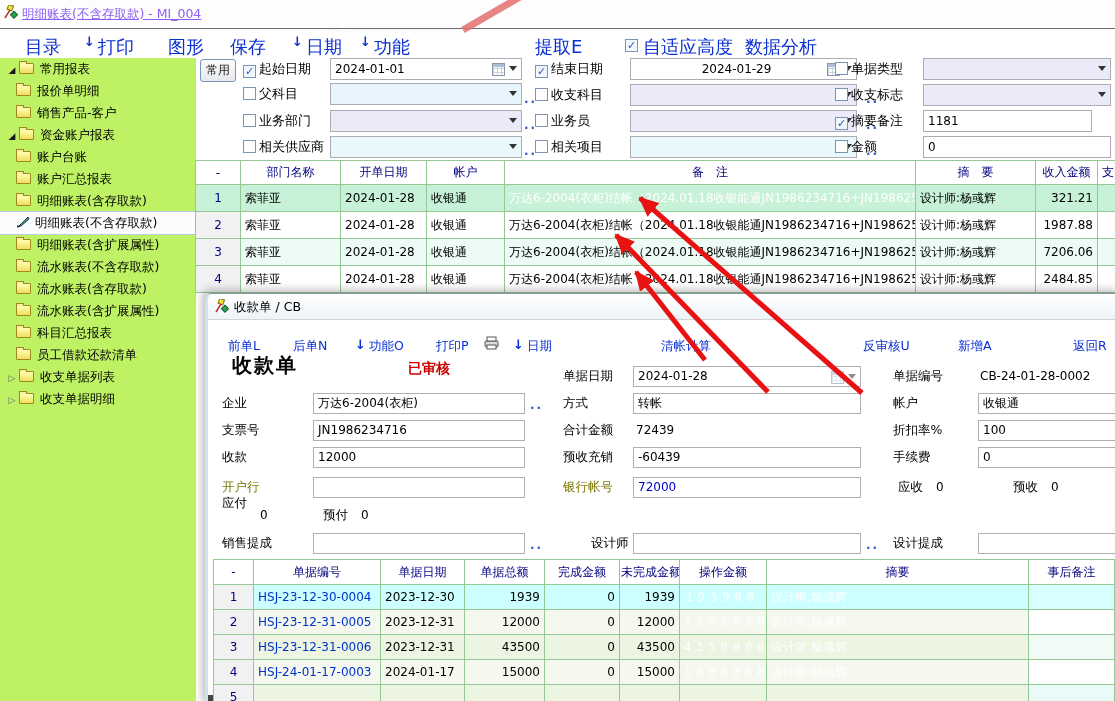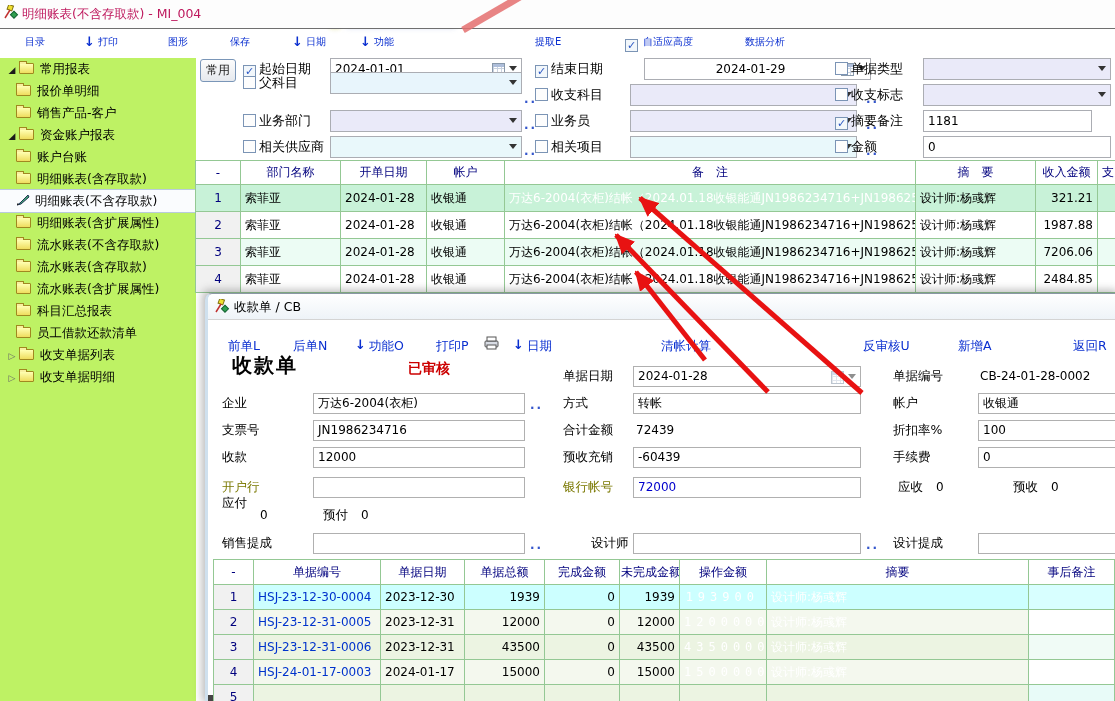--- a/index.html
+++ b/index.html
@@ -3,29 +3,29 @@
 <meta charset="utf-8">
 <style>
   * { margin:0; padding:0; box-sizing:border-box; }
   html,body { background:#d8d8d8; }
   body { font-family:"DejaVu Sans","Liberation Sans",sans-serif; font-size:12px; color:#000; }
   #root { position:relative; width:1115px; height:701px; background:#fff; overflow:hidden; margin:0 auto; }
   .abs { position:absolute; }
 
   
   .titlebar { left:0; top:0; width:1115px; height:28px; background:#fdfdfd; z-index:2; }
-  .title-text { position:absolute; left:22px; top:6px; font-size:12.5px; color:#be185d; white-space:nowrap; }
+  .title-text { position:absolute; left:22px; top:6px; font-size:12.5px; color:#8b5cf6; white-space:nowrap;text-decoration:underline; }
   .appicon { position:absolute; left:4px; top:5px; }
   .bgblur { position:absolute; filter:blur(2.5px); opacity:.65; z-index:1; }
   .bgblur .yico { display:inline-block; width:10px; height:9px; background:#e6e66a; border:1px solid #b8b850; margin-right:6px; vertical-align:middle; }
   .bgblur .blob { display:inline-block; height:9px; background:#b9c6e8; border-radius:2px; vertical-align:middle; }
   .win-edge { left:0; top:28px; width:1115px; height:1px; background:#6f6f6f; z-index:3; }
 
   
-  .mtb { z-index:3; color:#0a2fd0; font-size:10px; white-space:nowrap; top:35px; cursor:pointer; }
+  .mtb { z-index:3; color:#0a2fd0; font-size:18px; white-space:nowrap; top:35px; cursor:pointer; }
   .mtb-static { cursor:default; }
   .blue-arr { color:#0a2fd0; font-weight:bold; font-size:13px; z-index:3; top:34px; }
   .blue-arr::after { content:"↓"; }
 
   
   .cb { display:inline-block; width:13px; height:13px; border:1px solid #7b94b5; background:#fdfdfd; vertical-align:-2px; }
   .cb.on { background:#f2f7fb; }
   .cb.on::after { content:"✓"; display:block; text-align:center; color:#2b57c4; font-weight:bold; font-size:11px; line-height:12px; }
 
   
@@ -143,43 +143,44 @@
   <span class="abs" style="left:625px; top:36px; z-index:3;"><span class="cb on"></span></span>
   <span class="abs mtb mtb-static" style="left:643px;">自适应高度</span>
   <span class="abs mtb" style="left:745px;">数据分析</span>
 
   <div class="abs sidebar">
     <div class="titem l0 open"><span class="exp"></span><span class="folder"></span><span>常用报表</span></div>
     <div class="titem l1"><span class="folder"></span><span>报价单明细</span></div>
     <div class="titem l1"><span class="folder"></span><span>销售产品-客户</span></div>
     <div class="titem l0 open"><span class="exp"></span><span class="folder"></span><span>资金账户报表</span></div>
     <div class="titem l1"><span class="folder"></span><span>账户台账</span></div>
+    <div class="titem l1"><span class="folder"></span><span>账户汇总报表</span></div>
     <div class="titem l1"><span class="folder"></span><span>明细账表(含存取款)</span></div>
     <div class="titem l1 sel"><span class="penicon"><svg width="14" height="12">
             <path d="M1 11 L4 9 L12 1 L13 3 L5 10 Z" fill="#4a7" stroke="#235"></path>
             <path d="M1 11 L3 11 L1 9 Z" fill="#222"></path>
           </svg></span><span>明细账表(不含存取款)</span></div>
     <div class="titem l1"><span class="folder"></span><span>明细账表(含扩展属性)</span></div>
     <div class="titem l1"><span class="folder"></span><span>流水账表(不含存取款)</span></div>
     <div class="titem l1"><span class="folder"></span><span>流水账表(含存取款)</span></div>
     <div class="titem l1"><span class="folder"></span><span>流水账表(含扩展属性)</span></div>
     <div class="titem l1"><span class="folder"></span><span>科目汇总报表</span></div>
     <div class="titem l1"><span class="folder"></span><span>员工借款还款清单</span></div>
     <div class="titem l0 closed"><span class="exp"></span><span class="folder"></span><span>收支单据列表</span></div>
     <div class="titem l0 closed"><span class="exp"></span><span class="folder"></span><span>收支单据明细</span></div>
   </div>
 
   <div class="btn-common">常用</div>
 
   <div class="fitem" style="left:243px; top:59px;"><span class="cb on"></span><span class="flabel">起始日期</span><div class="ffield" style="left:87px; width:192px;"><span>2024-01-01</span><span class="cal-icon"></span><span class="dd-icon"></span></div></div>
-  <div class="fitem" style="left:243px; top:73px;"><span class="cb"></span><span class="flabel">父科目</span><div class="ffield tblue" style="left:87px; width:192px;"><span></span><span class="dd-icon"></span></div></div>
+  <div class="fitem" style="left:243px; top:84px;"><span class="cb"></span><span class="flabel">父科目</span><div class="ffield tblue" style="left:87px; width:192px;"><span></span><span class="dd-icon"></span></div></div>
   <div class="fitem" style="left:243px; top:111px;"><span class="cb"></span><span class="flabel">业务部门</span><div class="ffield tpurp" style="left:87px; width:192px;"><span></span><span class="dd-icon"></span></div></div>
   <div class="fitem" style="left:243px; top:137px;"><span class="cb"></span><span class="flabel">相关供应商</span><div class="ffield tcyan" style="left:87px; width:192px;"><span></span><span class="dd-icon"></span></div></div>
 
-  <div class="fitem" style="left:535px; top:59px;text-align:center;"><span class="cb on"></span><span class="flabel">结束日期</span><div class="ffield" style="left:95px; width:227px;margin-left:14px;"><span>2024-01-29</span><span class="cal-icon"></span><span class="dd-icon"></span></div></div>
+  <div class="fitem" style="left:535px; top:59px;text-align:center;"><span class="cb on"></span><span class="flabel">结束日期</span><div class="ffield" style="left:95px; width:227px;"><span>2024-01-29</span><span class="cal-icon"></span><span class="dd-icon"></span></div></div>
   <div class="fitem" style="left:535px; top:85px;"><span class="cb"></span><span class="flabel">收支科目</span><div class="ffield tpurp" style="left:95px; width:227px;"><span></span><span class="dd-icon"></span></div></div>
   <div class="fitem" style="left:535px; top:111px;"><span class="cb"></span><span class="flabel">业务员</span><div class="ffield tpurp" style="left:95px; width:227px;"><span></span><span class="dd-icon"></span></div></div>
   <div class="fitem" style="left:535px; top:137px;"><span class="cb"></span><span class="flabel">相关项目</span><div class="ffield tcyan" style="left:95px; width:227px;"><span></span><span class="dd-icon"></span></div></div>
 
   <div class="fitem" style="left:835px; top:59px;"><span class="cb"></span><span class="flabel">单据类型</span><div class="ffield tpurp" style="left:88px; width:188px;"><span></span><span class="dd-icon"></span></div></div>
   <div class="fitem" style="left:835px; top:85px;"><span class="cb"></span><span class="flabel">收支标志</span><div class="ffield tpurp" style="left:88px; width:188px;"><span></span><span class="dd-icon"></span></div></div>
   <div class="fitem" style="left:835px; top:111px;"><span class="cb on"></span><span class="flabel">摘要备注</span><div class="ffield" style="left:88px; width:169px; padding-right:4px;"><span>1181</span></div></div>
   <div class="fitem" style="left:835px; top:137px;"><span class="cb"></span><span class="flabel">金额</span><div class="ffield" style="left:88px; width:188px; padding-right:4px;"><span>0</span></div></div>
 
   <span class="dotsep" style="left:524px; top:92px;">..</span>

